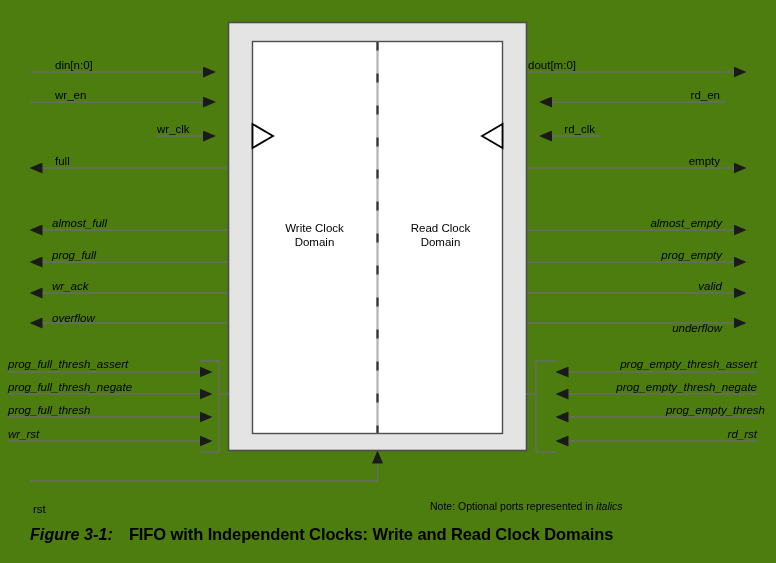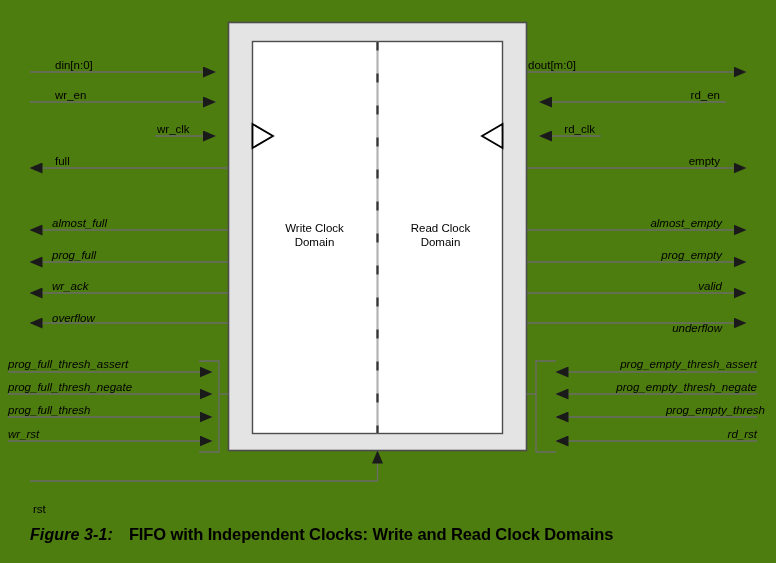--- a/index.html
+++ b/index.html
@@ -183,19 +183,22 @@
   <div id="write-domain-label" class="domain-label" style="left:252px; top:221px; width:125px;">
     <div>Write Clock</div>
     <div>Domain</div>
   </div>
 
   <div id="read-domain-label" class="domain-label" style="left:378px; top:221px; width:125px;">
     <div>Read Clock</div>
     <div>Domain</div>
   </div>
 
+  <div id="note-text">
+    <span>Note: Optional ports represented in </span><span class="it">italics</span>
+  </div>
 
   <div id="caption">
     <span class="fig-num">Figure 3-1:</span><span class="fig-title">FIFO with Independent Clocks: Write and Read Clock Domains</span>
   </div>
 
 
 </div>
 
 </body></html>

